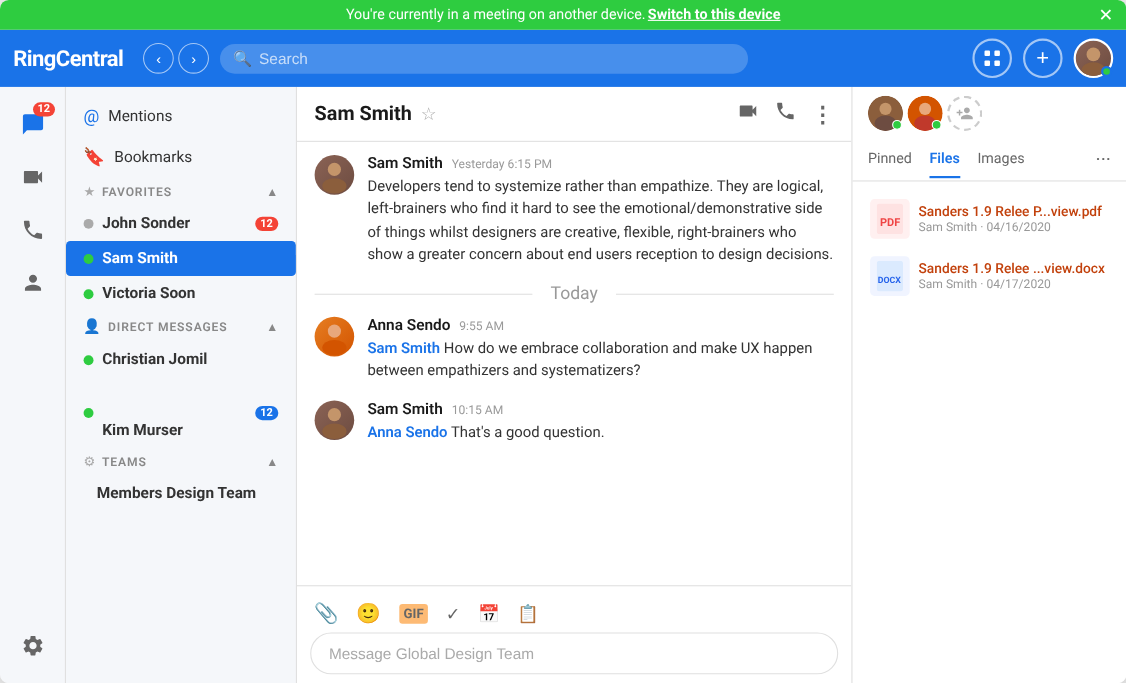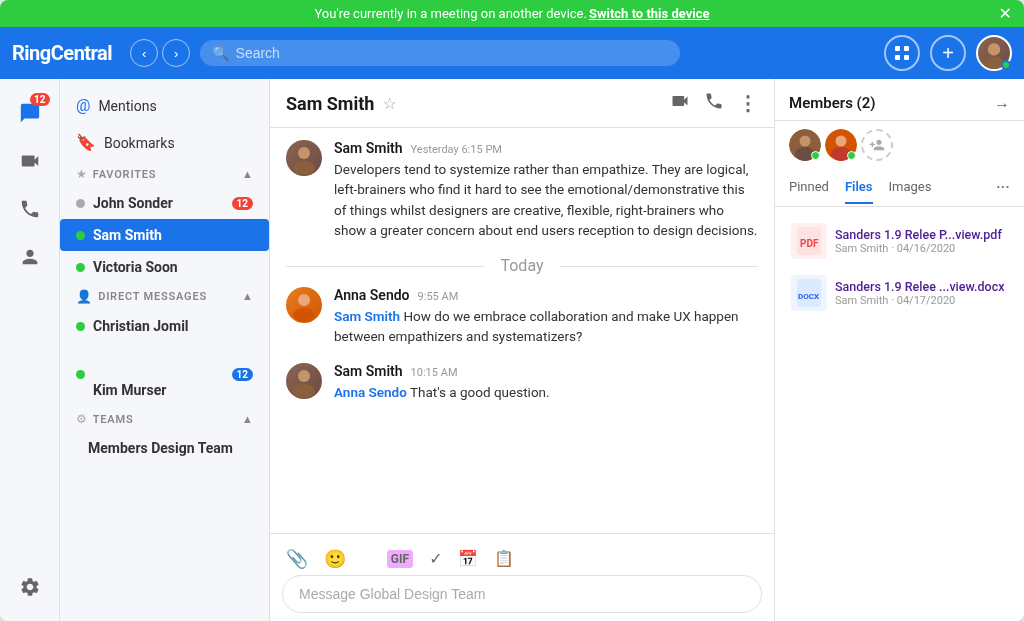--- a/index.html
+++ b/index.html
@@ -94,21 +94,21 @@
     .right-panel-tabs { display: flex; align-items: center; padding: 0 14px; border-bottom: 1px solid #e0e0e0; gap: 16px; }
     .rp-tab { padding: 8px 0; font-size: 13px; color: #666; cursor: pointer; border-bottom: 2px solid transparent; }
     .rp-tab.active { color: #1a73e8; border-bottom-color: #1a73e8; font-weight: 600; }
     .rp-tab-more { margin-left: auto; color: #666; cursor: pointer; font-size: 18px; padding: 8px 0; }
     .file-list { padding: 8px 8px; overflow-y: auto; flex: 1; }
     .file-item { display: flex; align-items: center; gap: 8px; padding: 8px; border-radius: 6px; cursor: pointer; }
     .file-icon { width: 36px; height: 36px; border-radius: 4px; display: flex; align-items: center; justify-content: center; font-size: 20px; flex-shrink: 0; }
     .file-icon.pdf { background: #fff0f0; }
     .file-icon.docx { background: #f0f4ff; }
     .file-info { flex: 1; overflow: hidden; }
-    .file-name { font-size: 12.5px; font-weight: 500; color: #4c1d95; white-space: nowrap; overflow: hidden; text-overflow: ellipsis; }
+    .file-name { font-size: 12.5px; font-weight: 500; color: #c2410c; white-space: nowrap; overflow: hidden; text-overflow: ellipsis; }
     .file-meta { font-size: 11px; color: #999; }
 
     
     .av-sam { background: linear-gradient(135deg, #8B6355, #6d4c41); }
     .av-anna { background: linear-gradient(135deg, #e67e22, #d35400); }
   </style>
 </head>
 <body>
 
 <div class="app-wrapper">
@@ -266,21 +266,21 @@
             <svg width="36" height="36" viewBox="0 0 36 36">
               <circle cx="18" cy="13" r="6" fill="#c4956a"></circle>
               <ellipse cx="18" cy="28" rx="11" ry="7" fill="#8B5E3C"></ellipse>
             </svg>
           </div>
           <div class="msg-body">
             <div class="msg-header">
               <span class="msg-sender">Sam Smith</span>
               <span class="msg-time">Yesterday 6:15 PM</span>
             </div>
-            <div class="msg-text">Developers tend to systemize rather than empathize. They are logical, left-brainers who find it hard to see the emotional/demonstrative this of things whilst designers are creative, flexible, right-brainers who show a greater concern about end users reception to design decisions.</div>
+            <div class="msg-text">Developers tend to systemize rather than empathize. They are logical, left-brainers who find it hard to see the emotional/demonstrative side of things whilst designers are creative, flexible, right-brainers who show a greater concern about end users reception to design decisions.</div>
           </div>
         </div>
 
         <div class="date-divider">Today</div>
 
         <div class="message-group">
           <div class="msg-avatar av-anna" style="font-size:13px;font-weight:bold;color:white;display:flex;align-items:center;justify-content:center;">
             <svg width="36" height="36" viewBox="0 0 36 36">
               <circle cx="18" cy="13" r="6" fill="#e8a87c"></circle>
               <ellipse cx="18" cy="28" rx="11" ry="7" fill="#d35400"></ellipse>
@@ -309,34 +309,30 @@
             </div>
             <div class="msg-text"><span class="msg-mention">Anna Sendo</span> That's a good question.</div>
           </div>
         </div>
       </div>
 
       <div class="chat-input-area">
         <div class="chat-toolbar">
           <span title="Attach">📎</span>
           <span title="Emoji">🙂</span>
-          <span title="GIF" style="font-size:12px;font-weight:bold;background:#f0abfc;padding:2px 4px;border-radius:3px;margin-left:24px;">GIF</span>
+          <span title="GIF" style="font-size:12px;font-weight:bold;background:#fdba74;padding:2px 4px;border-radius:3px;">GIF</span>
           <span title="Tasks" style="font-size:16px;">✓</span>
           <span title="Calendar" style="font-size:16px;">📅</span>
           <span title="Document" style="font-size:16px;">📋</span>
         </div>
         <input type="text" class="chat-input" placeholder="Message Global Design Team" style="">
       </div>
     </div>
 
     <div class="right-panel">
-      <div class="right-panel-header">
-        <span class="members-title">Members (2)</span>
-        <span style="color:#666;font-size:16px;cursor:pointer;">→</span>
-      </div>
 
       <div class="members-avatars">
         <div class="member-avatar" style="position:relative;">
           <svg width="32" height="32" viewBox="0 0 32 32" style="border-radius:50%;">
             <circle cx="16" cy="16" r="16" fill="#8B5E3C"></circle>
             <circle cx="16" cy="12" r="5.5" fill="#c4956a"></circle>
             <ellipse cx="16" cy="25" rx="10" ry="7" fill="#6d4c41"></ellipse>
           </svg>
           <span class="status-dot online" style="position:absolute;bottom:1px;right:1px;width:9px;height:9px;border:1.5px solid white;border-radius:50%;background:#2ecc40;"></span>
         </div>

